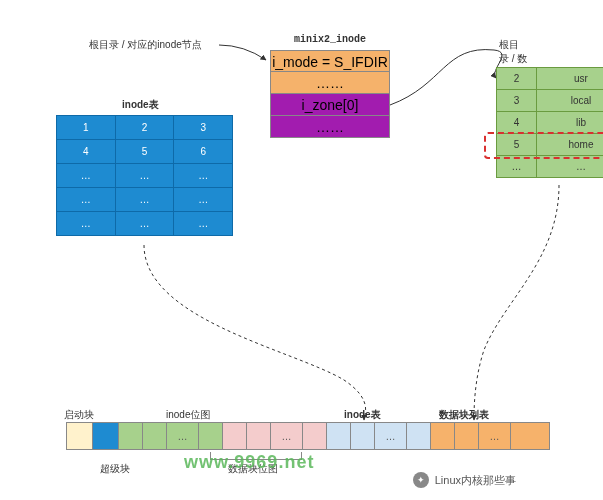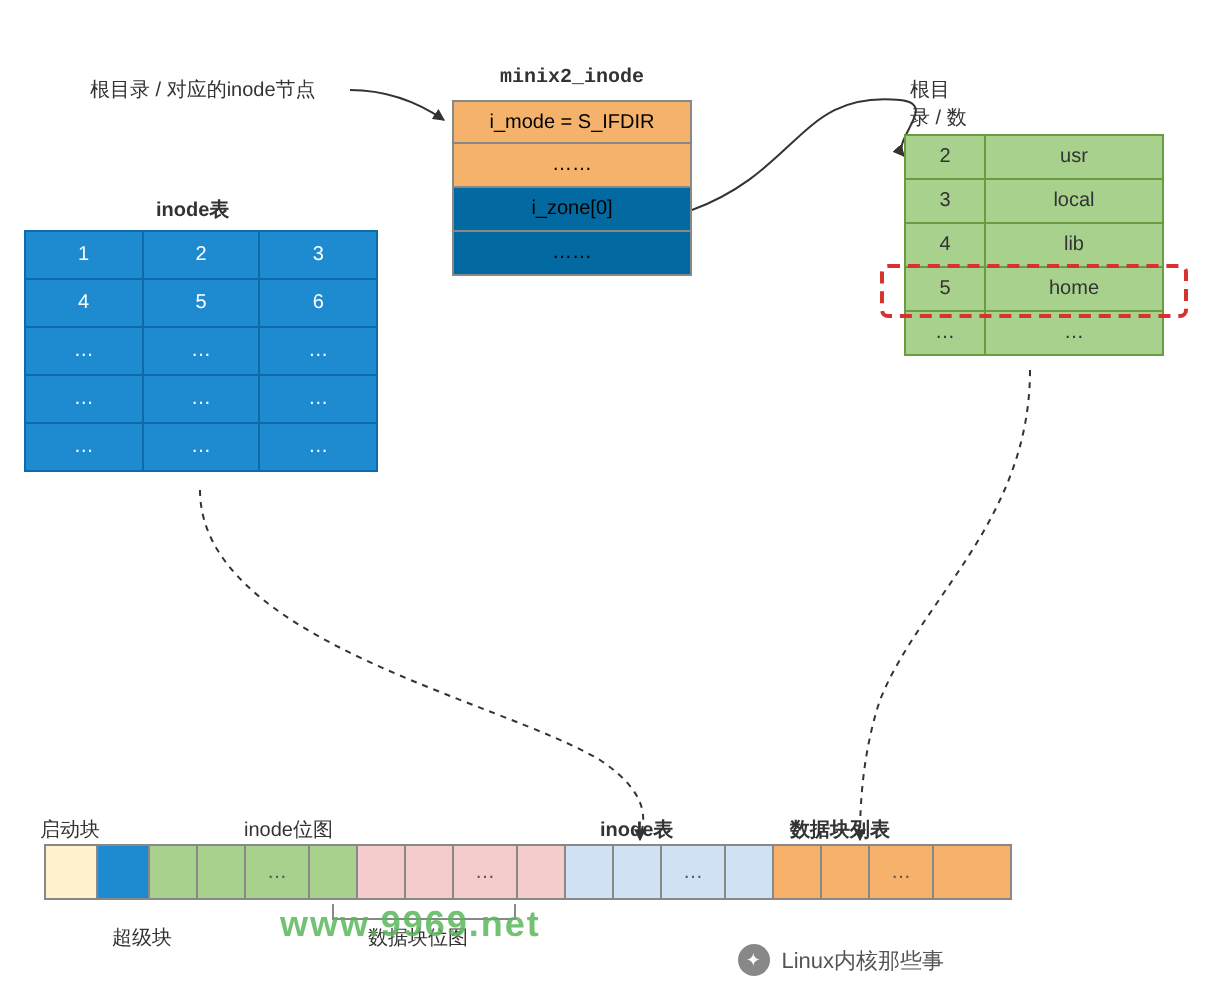--- a/index.html
+++ b/index.html
@@ -6,21 +6,21 @@
   body {
     margin: 0;
     width: 603px;
     height: 500px;
     background: #ffffff;
     font-family: "Microsoft YaHei", Arial, sans-serif;
     font-size: 10px;
     position: relative;
     overflow: hidden;
   }
-  .canvas { position: relative; width: 484px; height: 500px; }
+  .canvas { position: relative; width: 484px; height: 500px; margin-left: 44px; }
   .label { position: absolute; color: #333; }
   .inode-table {
     position: absolute;
     left: 12px; top: 115px;
     width: 177px;
     border-collapse: collapse;
   }
   .inode-table td {
     border: 1px solid #0e6aa8;
     background: #1e8bd1;
@@ -33,25 +33,25 @@
     position: absolute;
     left: 226px; top: 50px;
     width: 120px;
   }
   .mx-row {
     border: 1px solid #888;
     border-top: none;
     height: 22px;
     text-align: center;
     line-height: 22px;
-    font-size: 10px;
+    font-size: 14px;
   }
   .mx-row:first-child { border-top: 1px solid #888; }
   .mx-orange { background: #f5b26b; }
-  .mx-blue { background: #0369a1; }
+  .mx-blue { background: #a21caf; }
   .dir-table {
     position: absolute;
     left: 452px; top: 67px;
     width: 130px;
     border-collapse: collapse;
   }
   .dir-table td {
     border: 1px solid #6a9b3f;
     background: #a7d18c;
     height: 22px;

